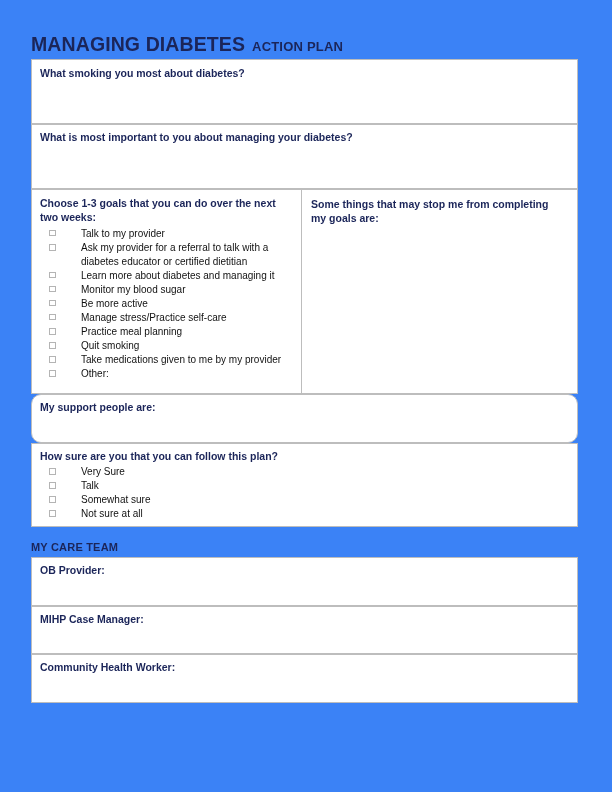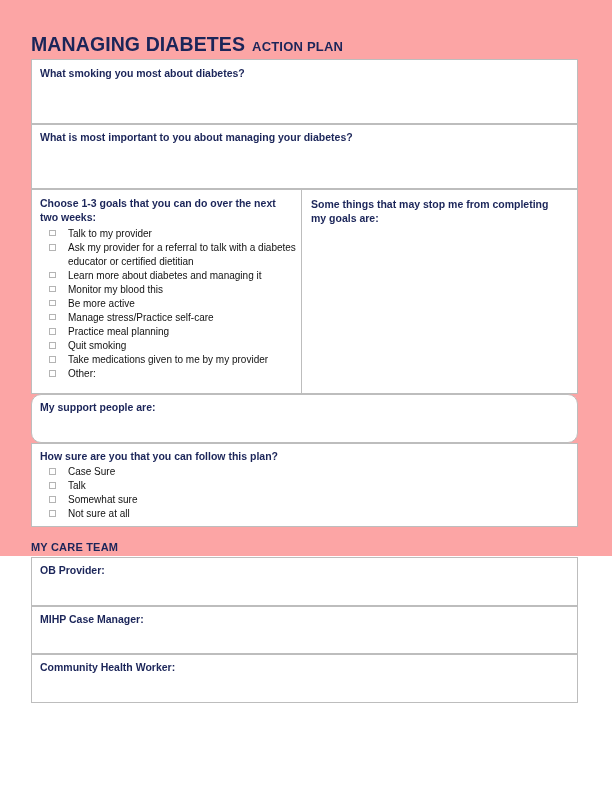--- a/index.html
+++ b/index.html
@@ -6,21 +6,21 @@
   html, body { margin: 0; padding: 0; }
   body {
     width: 612px;
     height: 792px;
     background: #ffffff;
     font-family: "Liberation Sans", sans-serif;
     color: #000000;
     position: relative;
     overflow: hidden;
   }
-  .page { position: absolute; left: 0; top: 0; width: 612px; height: 556px; background: #fca5a5; }
+  .page { position: absolute; left: 0; top: 0; width: 612px; height: 792px; background: #3b82f6; }
 
   
   .title-row {
     position: absolute;
     left: 31px; top: 33px;
     display: flex; align-items: baseline; gap: 7px;
     white-space: nowrap;
   }
   .title-main {
     font-size: 19.5px; font-weight: bold; color: #1b2559;
@@ -67,21 +67,21 @@
     position: relative;
     padding-left: 15px;
     margin-bottom: 0.5px;
   }
   .checklist li .cbox {
     position: absolute; left: 0; top: 3px;
     width: 6.5px; height: 6.5px;
     border: 1px solid #b4b4b4;
     background: #fff;
   }
-  .checklist li .cont { display: block; padding-left: 4px; }
+  .checklist li .cont { display: block; padding-left: 4px; margin-left: 13px; }
 
   .rhead {
     font-size: 10.5px; font-weight: bold; color: #1b2559;
     line-height: 1.3;
   }
   #barriers-head { position: absolute; left: 9px; top: 8px; width: 250px; }
   #ifthis-head { position: absolute; left: 9px; top: 104px; width: 250px; }
 
   
   #box-support { left: 31px; top: 394px; width: 547px; height: 49px; border-radius: 10px; }
@@ -135,21 +135,21 @@
           <li>
             <span class="cbox"></span>
             <span class="cont">Ask my provider for a referral to talk with a diabetes educator or certified dietitian</span>
           </li>
           <li>
             <span class="cbox"></span>
             <span class="cont">Learn more about diabetes and managing it</span>
           </li>
           <li>
             <span class="cbox"></span>
-            <span class="cont">Monitor my blood this</span>
+            <span class="cont">Monitor my blood sugar</span>
           </li>
           <li>
             <span class="cbox"></span>
             <span class="cont">Be more active</span>
           </li>
           <li>
             <span class="cbox"></span>
             <span class="cont">Manage stress/Practice self-care</span>
           </li>
           <li>
@@ -178,21 +178,21 @@
 
   <div class="frame" id="box-support">
     <div class="qhead second">My support people are:</div>
   </div>
 
   <div class="frame" id="box-confidence">
     <div class="qhead">How sure are you that you can follow this plan?</div>
     <ul class="checklist" id="confidence-list">
         <li>
           <span class="cbox"></span>
-          <span class="cont">Case Sure</span>
+          <span class="cont">Very Sure</span>
         </li>
         <li>
           <span class="cbox"></span>
           <span class="cont">Talk</span>
         </li>
         <li>
           <span class="cbox"></span>
           <span class="cont">Somewhat sure</span>
         </li>
         <li>

